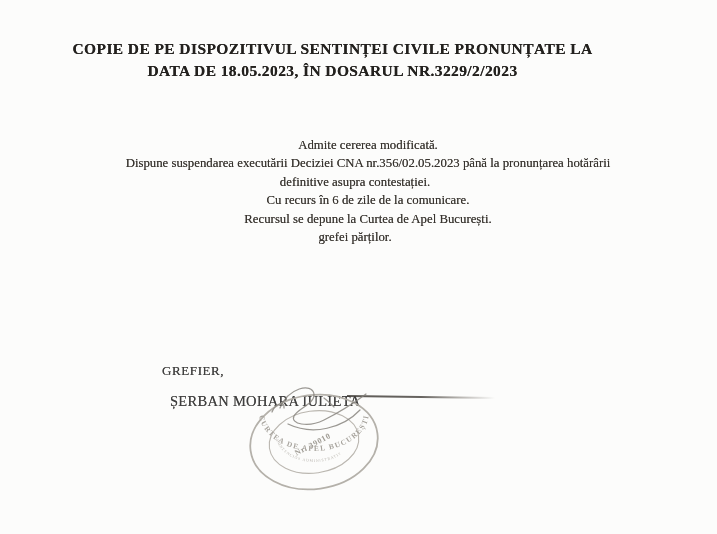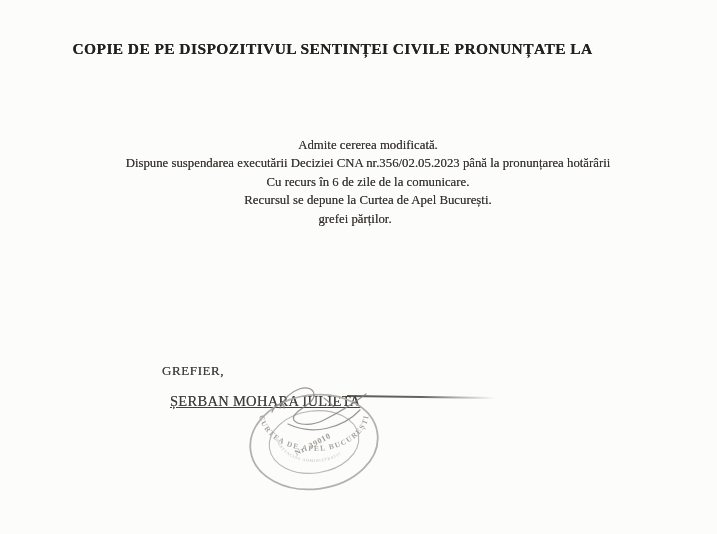--- a/index.html
+++ b/index.html
@@ -60,21 +60,20 @@
   }
   .sig-role {
     font-size: 13px;
     letter-spacing: 0.6px;
     transform: translateX(-8px);
   }
   .sig-name {
     margin-top: 14px;
     font-size: 14.5px;
     letter-spacing: 0.3px;
-    text-decoration: underline;
   }
   .sig-line {
     position: absolute;
     top: 396px;
     left: 347px;
     width: 148px;
     height: 2px;
     transform: rotate(0.8deg);
     background: linear-gradient(to right,
       rgba(66,62,57,0.85) 0%,
@@ -128,25 +127,27 @@
     opacity: 0.85;
   }
 </style>
 </head>
 <body>
 
 <div class="page">
 
   <div class="doc-title">
     <div>COPIE DE PE DISPOZITIVUL SENTINȚEI CIVILE PRONUNȚATE LA</div>
+    <div>DATA DE 18.05.2023, ÎN DOSARUL NR.3229/2/2023</div>
   </div>
 
   <div class="doc-body">
     <div class="line indent">Admite cererea modificată.</div>
     <div class="line indent">Dispune suspendarea executării Deciziei CNA nr.356/02.05.2023 până la pronunțarea hotărârii</div>
+    <div class="line">definitive asupra contestației.</div>
     <div class="line indent">Cu recurs în 6 de zile de la comunicare.</div>
     <div class="line indent">Recursul se depune la Curtea de Apel București.</div>
     <div class="line">grefei părților.</div>
   </div>
 
   <div class="sig-block">
     <div class="sig-role">GREFIER,</div>
     <div class="sig-name">ȘERBAN MOHARA IULIETA</div>
   </div>
 

